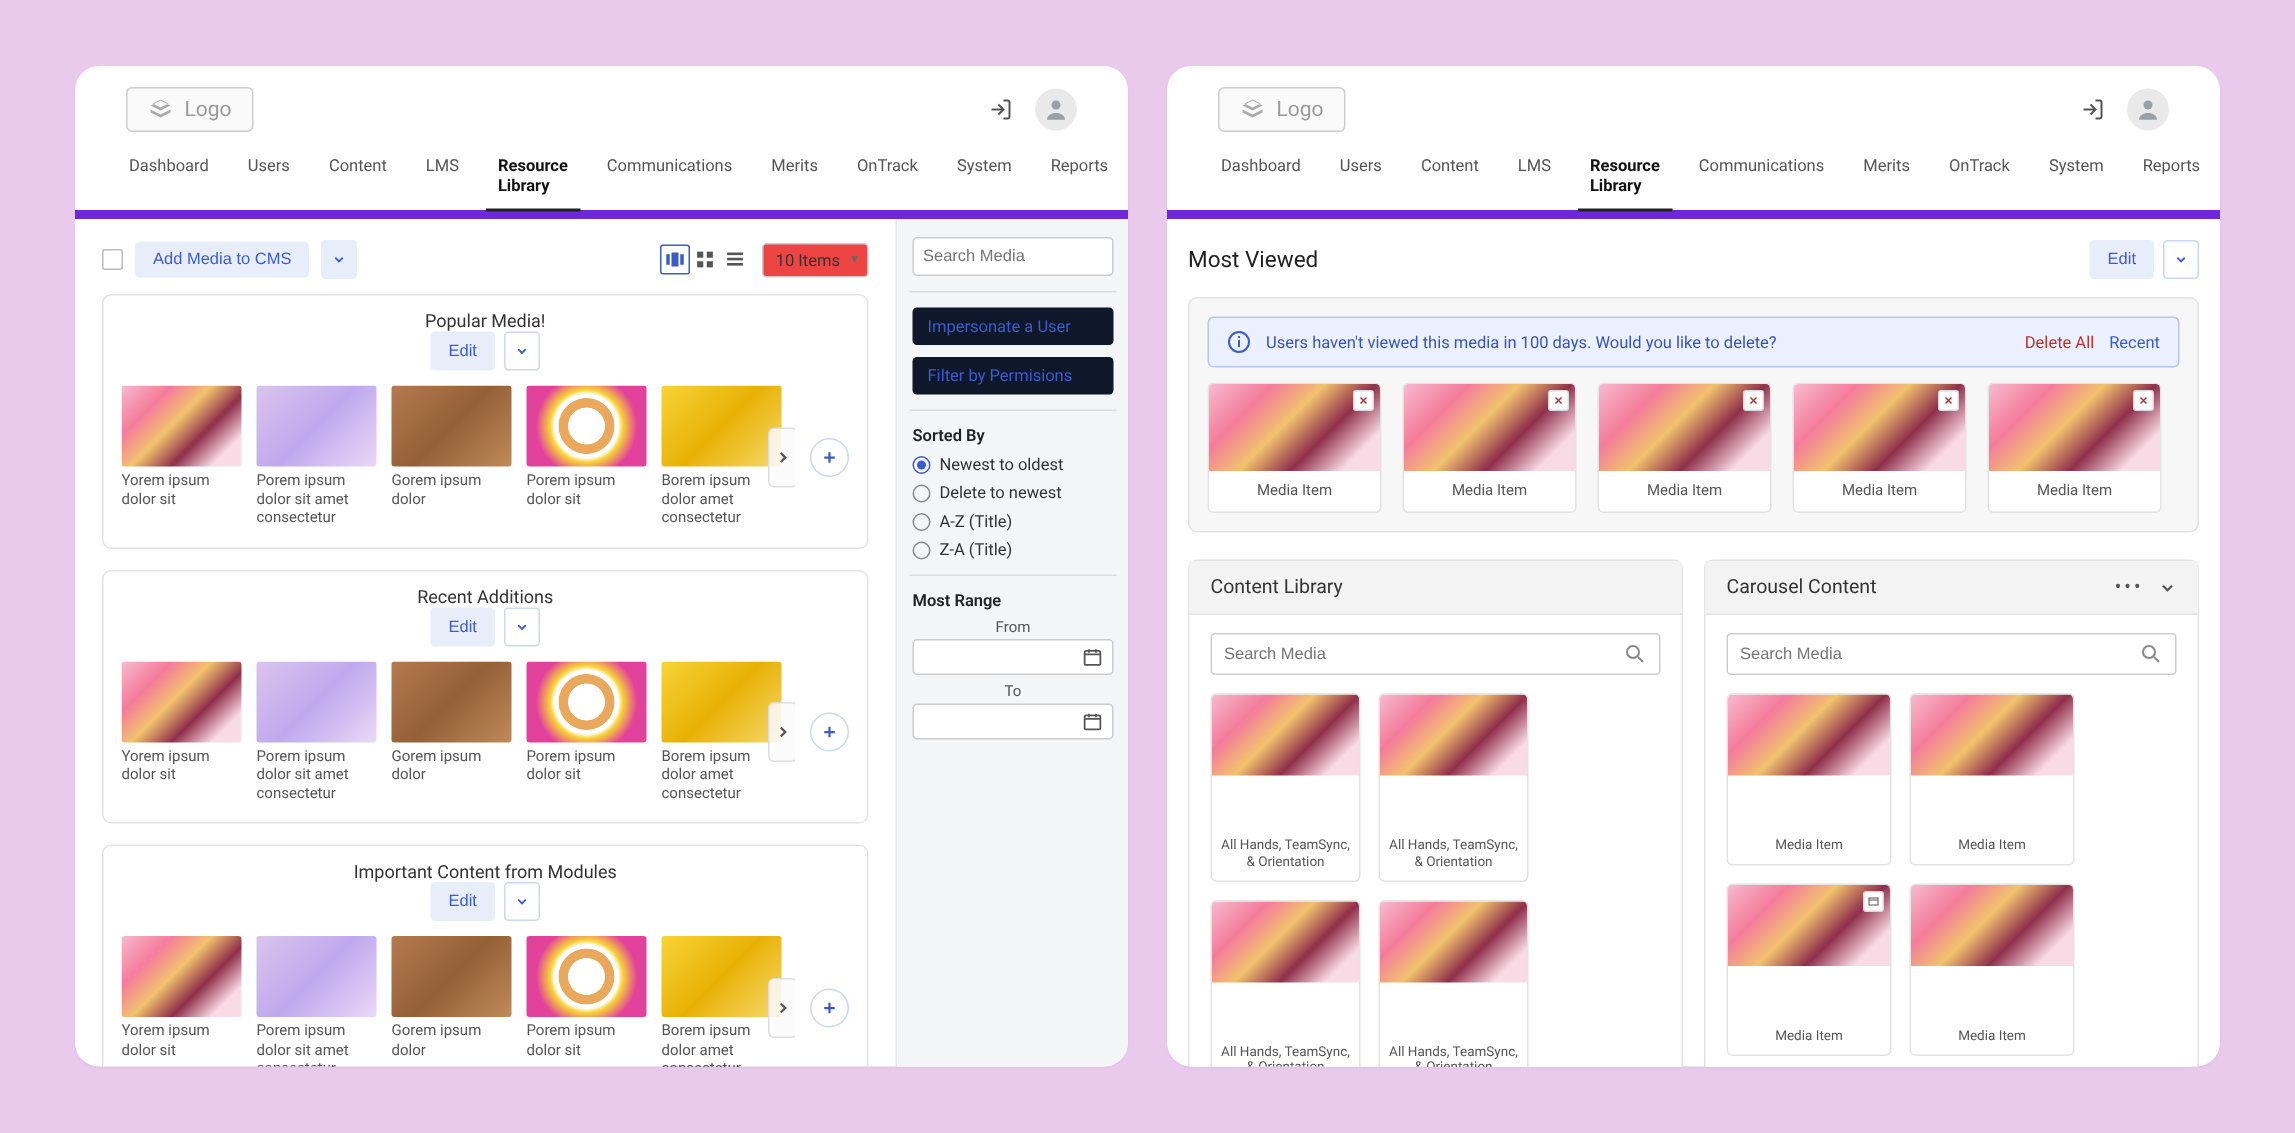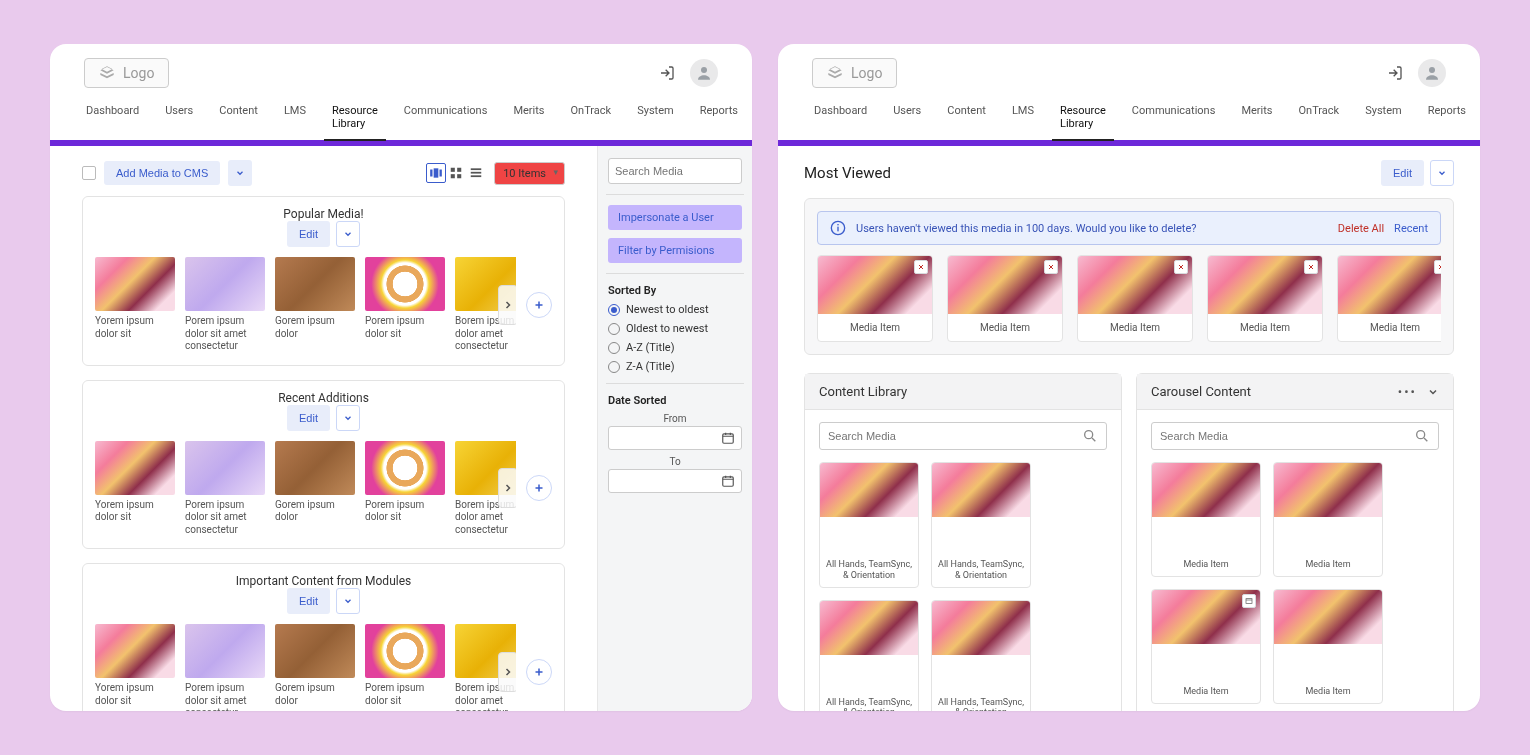--- a/index.html
+++ b/index.html
@@ -50,24 +50,24 @@
   .avatar{
     width:28px;height:28px;border-radius:50%;background:#e9e9ea;display:flex;
     align-items:center;justify-content:center;
   }
   .avatar svg{width:18px;height:18px;fill:#9aa0a6;}
   .tabs{
     display:flex;gap:22px;border-bottom:6px solid #6d28d9;padding:0 34px;
     font-size:11px;color:#555;
   }
   .tab{padding:10px 2px;cursor:pointer;position:relative;}
-  .tab.active{color:#111;}
+  .tab.active{color:#111;font-weight:bold;}
   .tab.active:after{content:"";position:absolute;left:-6px;right:-6px;bottom:-1px;height:2px;background:#222;}
   .body{display:flex;flex:1;min-height:0;}
-  .main{flex:1;padding:14px 32px;overflow:auto;}
+  .main{flex:1;padding:14px 18px;overflow:auto;}
   .side{
     width:155px;flex:none;background:#f4f5f6;border-left:1px solid #e7e7e7;
     padding:12px 10px;overflow:auto;font-size:11px;
   }
   .toolbar{display:flex;align-items:center;gap:8px;margin-bottom:10px;}
   .checkbox{width:14px;height:14px;border:1px solid #bbb;border-radius:2px;}
   .btn{
     background:#e8edfa;color:#3a5ccc;border:none;padding:6px 12px;font-size:11px;
     border-radius:3px;cursor:pointer;
   }
@@ -118,36 +118,36 @@
     background:#fff;
   }
   
   .search-box{
     border:1px solid #ccc;background:#fff;border-radius:3px;display:flex;
     align-items:center;padding:4px 6px;gap:6px;margin-bottom:10px;
   }
   .search-box input{border:none;outline:none;flex:1;font-size:11px;background:transparent;color:#777;}
   .side hr{border:none;border-top:1px solid #dcdcdc;margin:10px -2px;}
   .side-btn{
-    display:block;background:#c4b5fd;color:#3a5ccc;padding:6px 10px;font-size:11px;
+    display:block;background:#0f172a;color:#3a5ccc;padding:6px 10px;font-size:11px;
     border-radius:3px;cursor:pointer;margin-bottom:8px;
   }
   .side-h{font-weight:600;font-size:11px;margin-bottom:6px;color:#222;}
   .radio-row{display:flex;align-items:center;gap:6px;margin-bottom:6px;cursor:pointer;}
   .radio{width:12px;height:12px;border:1.5px solid #888;border-radius:50%;display:flex;align-items:center;justify-content:center;}
   .radio.checked{border-color:#3a5ccc;}
   .radio.checked:after{content:"";width:6px;height:6px;background:#3a5ccc;border-radius:50%;}
   .date-label{font-size:10px;color:#555;margin:4px 0 2px;text-align:center;}
   .date-input{
     border:1px solid #ccc;background:#fff;border-radius:3px;display:flex;
     align-items:center;justify-content:flex-end;padding:4px 6px;margin-bottom:6px;
   }
 
   
-  .rbody{flex:1;padding:14px 26px;overflow:auto;}
+  .rbody{flex:1;padding:14px 14px;overflow:auto;}
   .page-title-row{display:flex;align-items:center;justify-content:space-between;margin-bottom:12px;}
   .page-title{font-size:15px;color:#222;}
   .banner{
     border:1px solid #b8c5ee;background:#eaf0fd;border-radius:4px;
     display:flex;align-items:center;padding:8px 12px;font-size:11px;color:#3853b7;
     gap:10px;margin-bottom:10px;
   }
   .banner .msg{flex:1;}
   .banner .danger{color:#c03028;cursor:pointer;}
   .rcard-panel{border:1px solid #e3e3e3;border-radius:6px;padding:12px;background:#f7f7f8;}
@@ -424,33 +424,33 @@
       <div class="side-btn">Filter by Permisions</div>
       <hr>
       <div class="side-h">Sorted By</div>
       <div id="sort-opts">
           <div class="radio-row">
             <div class="radio checked"></div>
             <span>Newest to oldest</span>
           </div>
           <div class="radio-row">
             <div class="radio "></div>
-            <span>Oldest to newest</span>
+            <span>Delete to newest</span>
           </div>
           <div class="radio-row">
             <div class="radio "></div>
             <span>A-Z (Title)</span>
           </div>
           <div class="radio-row">
             <div class="radio "></div>
             <span>Z-A (Title)</span>
           </div>
         </div>
       <hr>
-      <div class="side-h">Date Sorted</div>
+      <div class="side-h">Most Range</div>
       <div class="date-label">From</div>
       <div class="date-input">
         <svg width="14" height="14" viewBox="0 0 24 24" fill="none" stroke="#555" stroke-width="2">
             <rect x="3" y="5" width="18" height="16" rx="2"></rect>
             <path d="M3 9h18M8 3v4M16 3v4"></path>
           </svg>
       </div>
       <div class="date-label">To</div>
       <div class="date-input">
         <svg width="14" height="14" viewBox="0 0 24 24" fill="none" stroke="#555" stroke-width="2">

